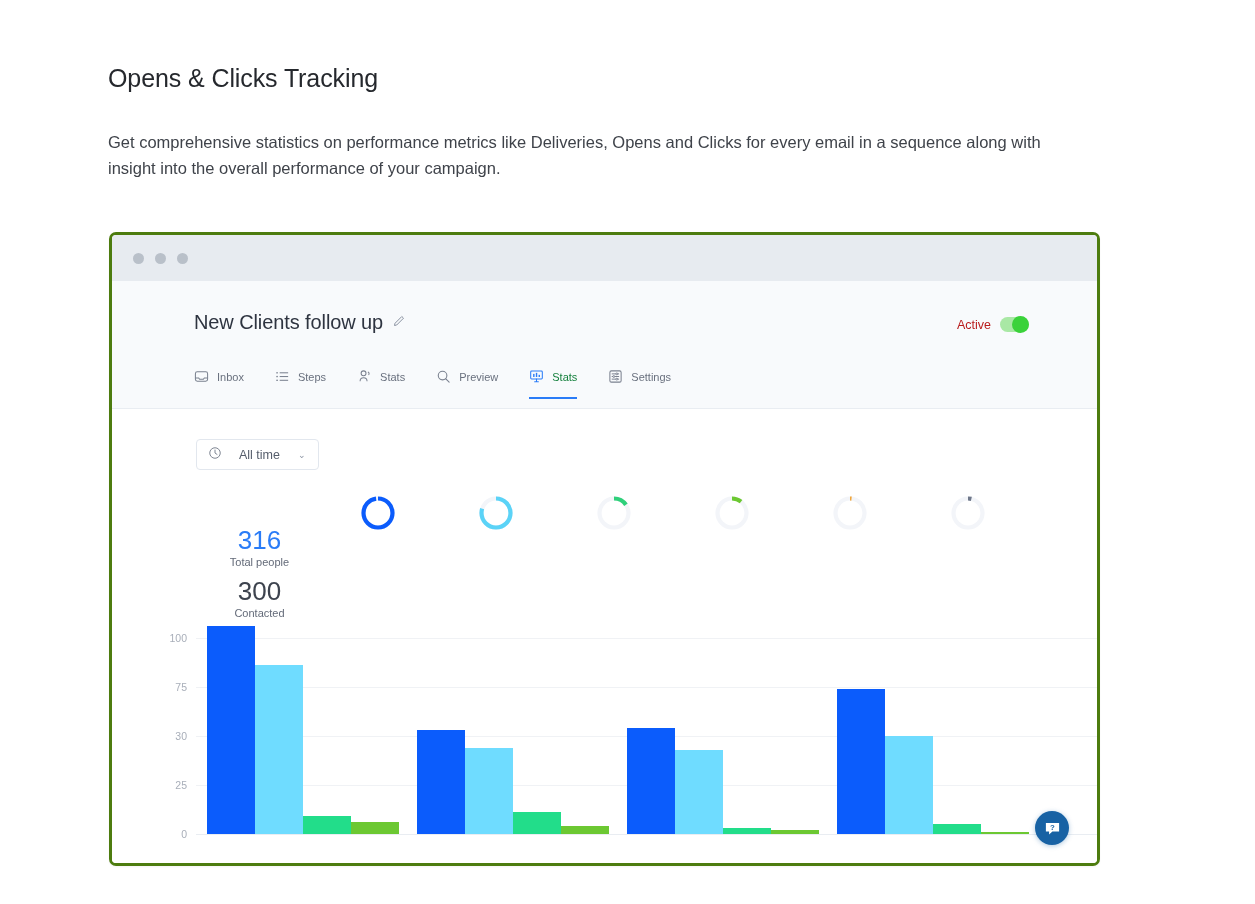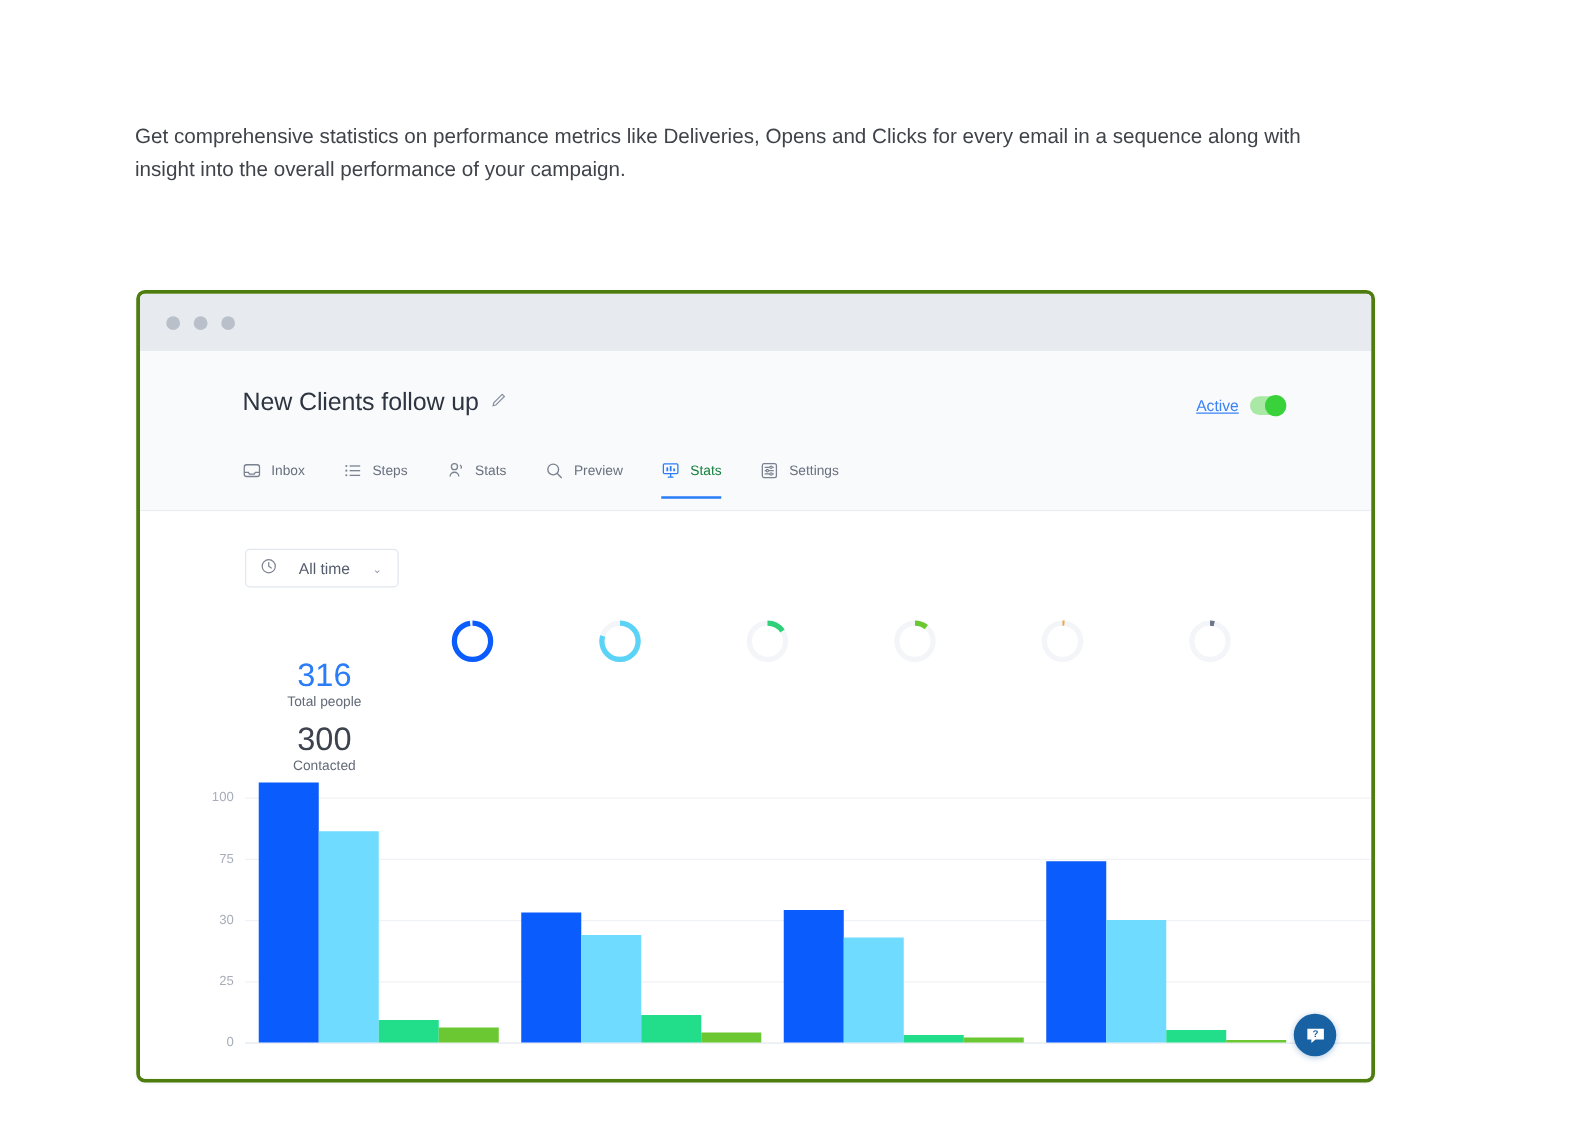--- a/index.html
+++ b/index.html
@@ -78,21 +78,21 @@
   .pencil-icon { margin-left: 9px; display: block; }
 
   .active-wrap {
     position: absolute;
     right: 68px;
     top: 36px;
     display: flex;
     align-items: center;
     gap: 9px;
   }
-  .active-label { font-size: 12.5px; color: #3b82f6; text-decoration: underline; }
+  .active-label { font-size: 12.5px; color: #b91c1c; }
   .toggle {
     width: 29px; height: 15px; border-radius: 8px;
     background: #a9e8a5; position: relative;
   }
   .toggle::after {
     content: ""; position: absolute; right: 0; top: -1px;
     width: 17px; height: 17px; border-radius: 50%;
     background: #3ad23a;
   }
 
@@ -229,20 +229,21 @@
     background: #1862a4;
     display: flex; align-items: center; justify-content: center;
     cursor: pointer;
     box-shadow: 0 1px 5px rgba(24,98,164,.35);
   }
 </style>
 </head>
 <body>
 
 <div class="intro">
+  <h1>Opens &amp; Clicks Tracking</h1>
   <p>Get comprehensive statistics on performance metrics like Deliveries, Opens and Clicks for every email in a sequence along with insight into the overall performance of your campaign.</p>
 </div>
 
 <div class="window">
 
   <div class="titlebar">
     <span class="dot"></span>
     <span class="dot"></span>
     <span class="dot"></span>
   </div>

